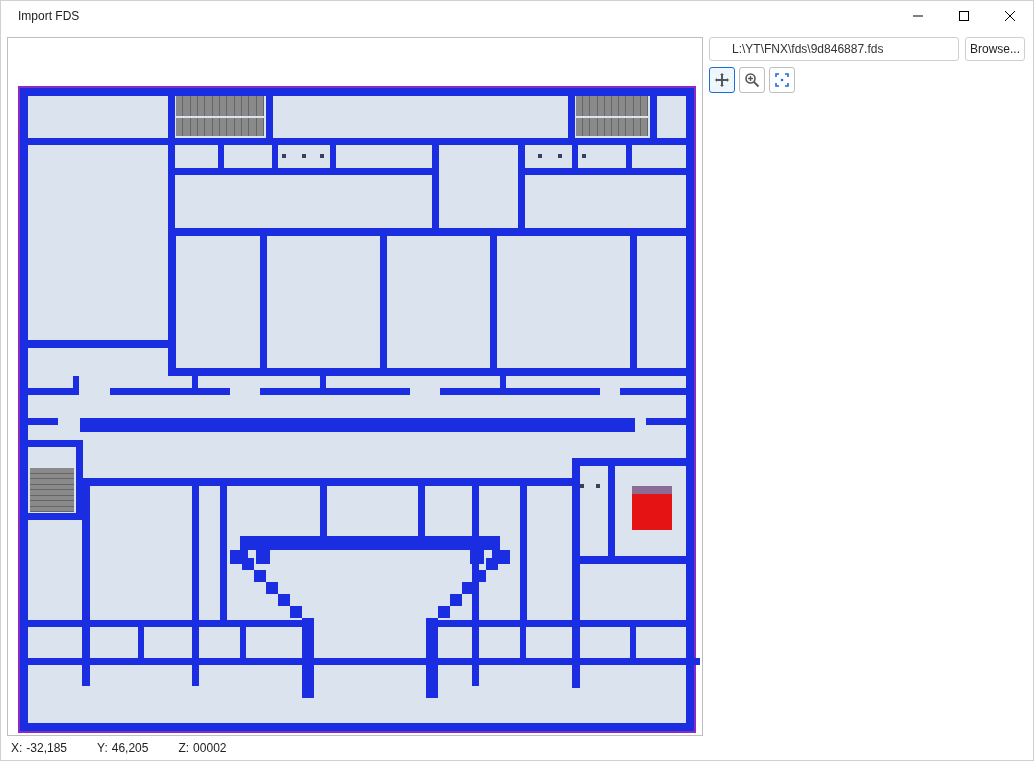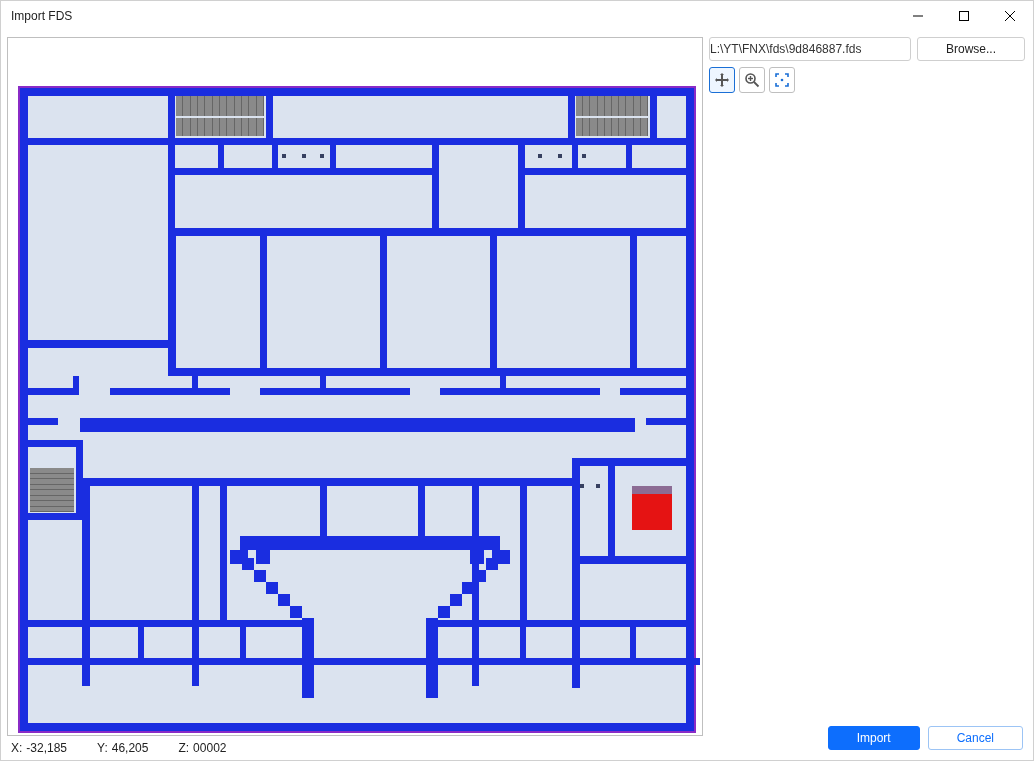--- a/index.html
+++ b/index.html
@@ -1,33 +1,33 @@
 <!DOCTYPE html>
 <html><head>
 <meta charset="utf-8">
 <style>
   * { box-sizing: border-box; }
   html,body { margin:0; padding:0; font-family: "Segoe UI", Arial, sans-serif; font-size:12px; color:#222; background:#fff; }
   .window { width:1034px; height:761px; border:1px solid #d0d0d0; display:flex; flex-direction:column; position:relative; }
-  .titlebar { height:30px; display:flex; align-items:center; justify-content:space-between; padding-left:10px; }
+  .titlebar { height:30px; display:flex; align-items:center; justify-content:space-between; padding-left:10px;margin-left:7px; }
   .titlebar .title { font-size:12px; }
   .win-controls { display:flex; }
   .win-btn { width:46px; height:30px; display:flex; align-items:center; justify-content:center; font-size:10px; }
   .win-btn svg { width:10px; height:10px; stroke:#000; stroke-width:1; fill:none; }
   .body { flex:1; display:flex; padding:6px 8px 0 6px; gap:6px; overflow:hidden; }
   .left { flex:1; display:flex; flex-direction:column; }
   .viewport-wrap { flex:1; border:1px solid #bfbfbf; background:#fff; position:relative; overflow:hidden; }
   .viewport-inner { position:absolute; left:10px; right:6px; top:48px; bottom:2px; border:2px solid #8a2bc7; background:#dbe3ef; }
   .plan { position:absolute; inset:0; }
   .coord-bar { height:24px; display:flex; align-items:center; gap:30px; padding:0 4px; font-size:12px; }
   .coord-bar span.lab { margin-right:4px; }
   .right { width:316px; display:flex; flex-direction:column; gap:6px; }
   .path-row { display:flex; gap:6px; }
-  .path-input { flex:1; height:24px; border:1px solid #cfcfcf; border-radius:3px; padding:0 0; font-size:12px; background:#fff; color:#333; display:flex; align-items:center; }
-  .btn { height:24px; padding:0 28px; border:1px solid #cfcfcf; border-radius:3px; background:#fff; font-size:12px; display:flex; align-items:center; justify-content:center; cursor:default; }
+  .path-input { flex:1; height:24px; border:1px solid #cfcfcf; border-radius:3px; padding:0 22px; font-size:12px; background:#fff; color:#333; display:flex; align-items:center; }
+  .btn { height:24px; padding:0 4px; border:1px solid #cfcfcf; border-radius:3px; background:#fff; font-size:12px; display:flex; align-items:center; justify-content:center; cursor:default; }
   .toolbar { display:flex; gap:4px; }
   .tool-btn { width:26px; height:26px; border:1px solid #bfbfbf; border-radius:3px; background:#fff; display:flex; align-items:center; justify-content:center; }
   .tool-btn.active { border-color:#1a6fd6; background:#eef6ff; }
   .tool-btn svg { width:16px; height:16px; }
   .right-spacer { flex:1; }
   .footer-buttons { display:flex; gap:8px; justify-content:flex-end; padding-bottom:10px; padding-right:2px; }
   .btn-primary { background:#0d6efd; border-color:#0d6efd; color:#fff; min-width:70px; }
   .btn-secondary { color:#0d6efd; border-color:#9cc4f5; min-width:70px; }
   
   .wall { position:absolute; background:#1a2de0; }
@@ -281,20 +281,16 @@
           <svg viewBox="0 0 16 16">
             <path d="M2 5 L2 2 L5 2" fill="none" stroke="#1a6fd6" stroke-width="1.6"></path>
             <path d="M11 2 L14 2 L14 5" fill="none" stroke="#1a6fd6" stroke-width="1.6"></path>
             <path d="M14 11 L14 14 L11 14" fill="none" stroke="#1a6fd6" stroke-width="1.6"></path>
             <path d="M5 14 L2 14 L2 11" fill="none" stroke="#1a6fd6" stroke-width="1.6"></path>
             <circle cx="8" cy="8" r="1.3" fill="#1a6fd6"></circle>
           </svg>
         </div>
       </div>
       <div class="right-spacer"></div>
-      <div class="footer-buttons">
-        <div class="btn btn-primary">Import</div>
-        <div class="btn btn-secondary">Cancel</div>
-      </div>
     </div>
   </div>
 
 </div>
 
 </body></html>

